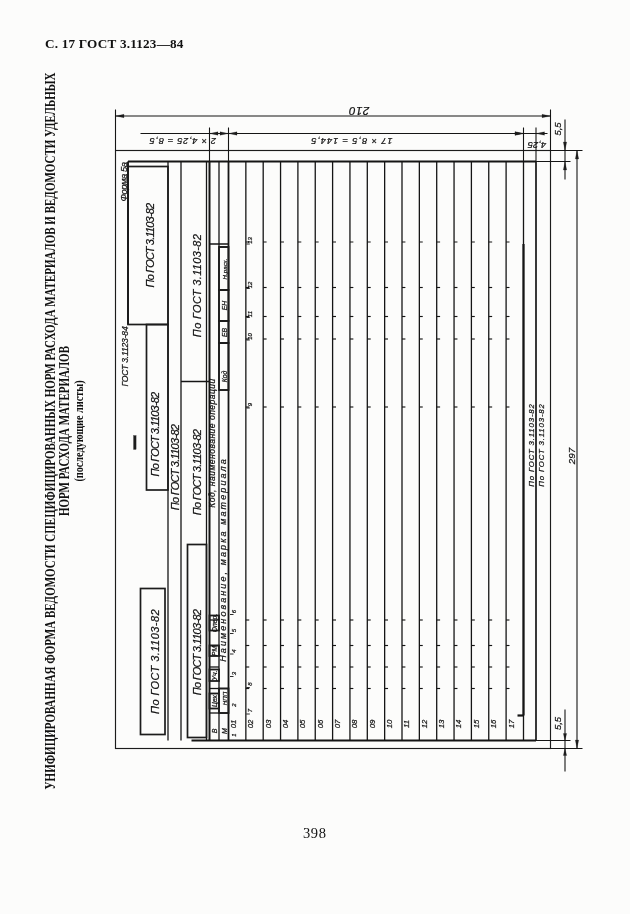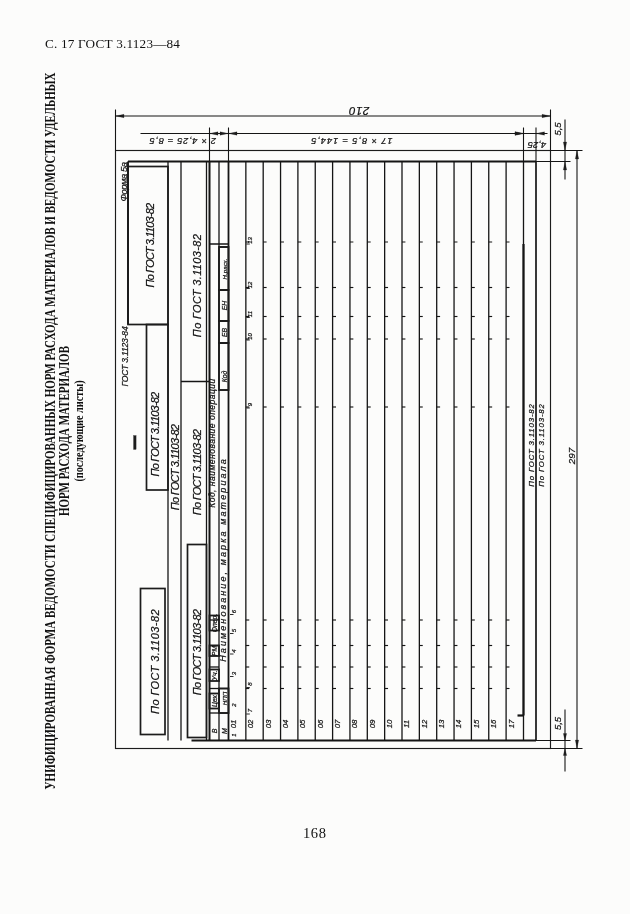--- a/index.html
+++ b/index.html
@@ -1,17 +1,17 @@
 <!DOCTYPE html>
 <html><head><meta charset="utf-8">
 <style>
 html,body{margin:0;padding:0;}
 body{width:630px;height:914px;position:relative;background:#fcfcfb;overflow:hidden;
  font-family:"Liberation Serif",serif;color:#111;}
-#hdr{position:absolute;left:45px;top:36px;font-size:13.2px;font-weight:normal;letter-spacing:0.2px;white-space:nowrap;}
+#hdr{position:absolute;left:45px;top:36px;font-size:13.2px;font-weight:bold;letter-spacing:0.2px;white-space:nowrap;}
 #vt{position:absolute;left:-395px;top:410px;width:920px;height:42px;
  transform:rotate(-90deg) scaleX(0.785);text-align:center;font-weight:bold;font-size:14px;line-height:14px;white-space:nowrap;}
 #pg{position:absolute;left:303px;top:825px;font-size:14.5px;letter-spacing:0.6px;}
 #form{position:absolute;left:0px;top:200px;width:700px;height:500px;transform:rotate(-90deg);}
 </style></head>
 <body>
 <div id="hdr">С. 17 ГОСТ 3.1123—84</div>
 <div id="vt">УНИФИЦИРОВАННАЯ ФОРМА ВЕДОМОСТИ СПЕЦИФИЦИРОВАННЫХ НОРМ РАСХОДА МАТЕРИАЛОВ И ВЕДОМОСТИ УДЕЛЬНЫХ<br>НОРМ РАСХОДА МАТЕРИАЛОВ<br><span style="font-size:13px">(последующие листы)</span></div>
 <div id="form"><svg width="700" height="500" viewBox="0 0 700 500" xmlns="http://www.w3.org/2000/svg" font-family="Liberation Sans, sans-serif" font-style="italic" fill="#111" stroke="#111" stroke-width="0.22" paint-order="stroke">
       <g transform="translate(0.5 0.5)">
@@ -311,12 +311,12 @@
 <line x1="28" y1="464.5" x2="90" y2="464.5" stroke="#151515" stroke-width="1.1"></line>
 <polygon points="51,464.5 44,462.8 44,466.2" fill="#1c1c1c"></polygon>
 <polygon points="59,464.5 66,462.8 66,466.2" fill="#1c1c1c"></polygon>
 <text x="76" y="460.5" text-anchor="middle" font-size="9.5">5,5</text>
 <line x1="51" y1="476.5" x2="649" y2="476.5" stroke="#151515" stroke-width="1.1"></line>
 <polygon points="51,476.5 59.5,474.8 59.5,478.2" fill="#1c1c1c"></polygon>
 <polygon points="649,476.5 640.5,474.8 640.5,478.2" fill="#1c1c1c"></polygon>
 <text x="343.5" y="474" text-anchor="middle" font-size="9.8">297</text>
       </g>
     </svg></div>
-<div id="pg">168</div>
+<div id="pg">398</div>
 </body></html>

